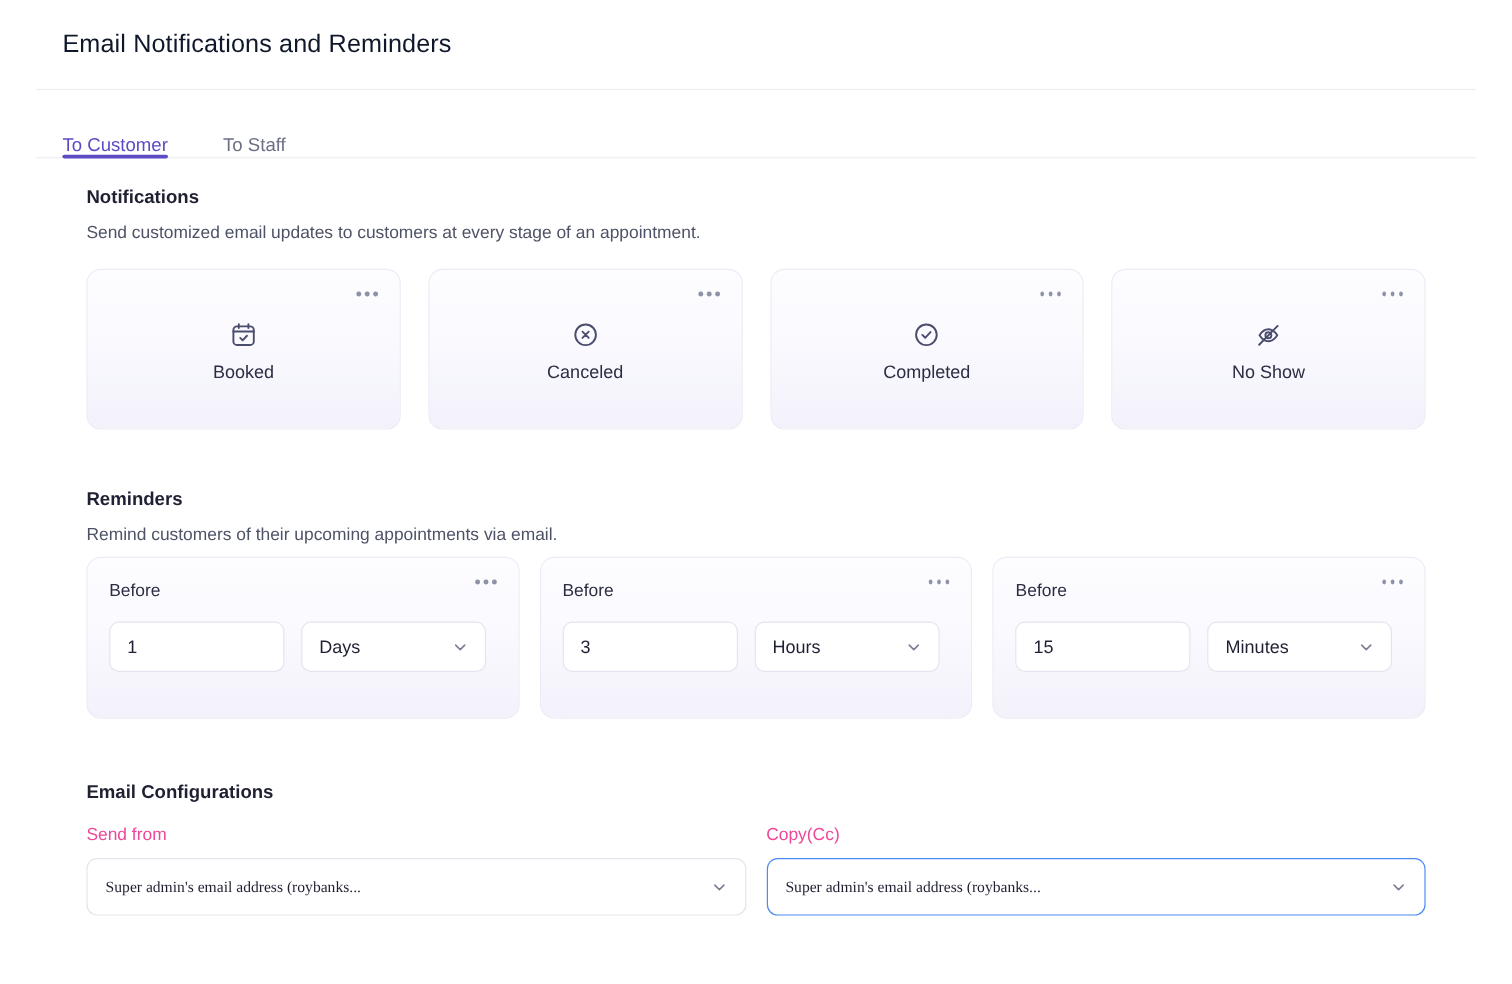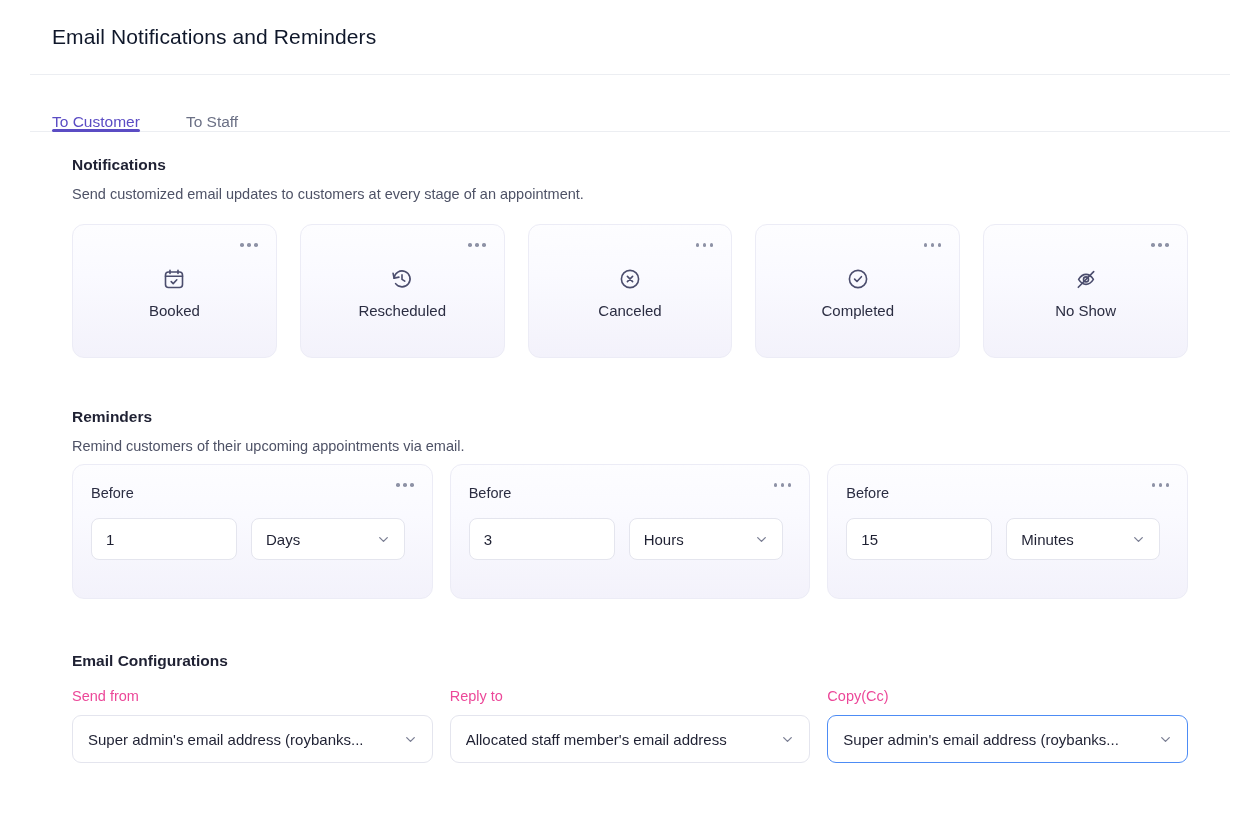--- a/index.html
+++ b/index.html
@@ -202,24 +202,25 @@
   .config-select {
     height: 48px;
     border: 1px solid #e4e5ee;
     border-radius: 9px;
     background: #ffffff;
     display: flex;
     align-items: center;
     justify-content: space-between;
     padding: 0 15px;
     box-sizing: border-box;
-    font-size: 15px;
+    font-size: 13px;
     color: #1f2133;
     cursor: pointer;
     gap: 8px;
+    font-family: Liberation Serif, serif;
   }
   .config-select.focused {
     border-color: #4d8cf5;
   }
   .config-select .txt {
     overflow: hidden;
     white-space: nowrap;
     text-overflow: ellipsis;
   }
 </style>
@@ -253,33 +254,20 @@
           </div>
         <svg class="notif-icon" viewBox="0 0 24 24" fill="none" stroke="currentColor" stroke-width="1.6" stroke-linecap="round" stroke-linejoin="round">
           <rect x="3.5" y="5" width="17" height="15.5" rx="3"></rect>
           <path d="M3.5 9.3h17"></path>
           <path d="M8 3.2v3.2M16 3.2v3.2"></path>
           <path d="M9.2 14.6l2 2 3.6-3.8"></path>
         </svg>
         <div class="notif-label">Booked</div>
       </div>
 
-      <div class="notif-card">
-        <div class="card-dots">
-            <i></i>
-            <i></i>
-            <i></i>
-          </div>
-        <svg class="notif-icon" viewBox="0 0 24 24" fill="none" stroke="currentColor" stroke-width="1.6" stroke-linecap="round" stroke-linejoin="round">
-          <path d="M4.1 11.2a8 8 0 1 1 1.5 5.4"></path>
-          <path d="M3.1 6.4l1 4.9 4.8-1.2"></path>
-          <path d="M12 7.9v4.4l2.8 1.8"></path>
-        </svg>
-        <div class="notif-label">Rescheduled</div>
-      </div>
 
       <div class="notif-card">
         <div class="card-dots">
             <i></i>
             <i></i>
             <i></i>
           </div>
         <svg class="notif-icon" viewBox="0 0 24 24" fill="none" stroke="currentColor" stroke-width="1.6" stroke-linecap="round" stroke-linejoin="round">
           <circle cx="12" cy="12" r="8.6"></circle>
           <path d="M9.4 9.4l5.2 5.2M14.6 9.4l-5.2 5.2"></path>
@@ -388,29 +376,20 @@
       <div class="config-col">
         <div class="config-label">Send from</div>
         <div class="config-select">
           <span class="txt">Super admin's email address (roybanks...</span>
           <svg class="chev" viewBox="0 0 24 24" fill="none" stroke="currentColor" stroke-width="2.4" stroke-linecap="round" stroke-linejoin="round">
               <path d="M5 8.5l7 7 7-7"></path>
             </svg>
         </div>
       </div>
 
-      <div class="config-col">
-        <div class="config-label">Reply to</div>
-        <div class="config-select">
-          <span class="txt">Allocated staff member's email address</span>
-          <svg class="chev" viewBox="0 0 24 24" fill="none" stroke="currentColor" stroke-width="2.4" stroke-linecap="round" stroke-linejoin="round">
-              <path d="M5 8.5l7 7 7-7"></path>
-            </svg>
-        </div>
-      </div>
 
       <div class="config-col">
         <div class="config-label">Copy(Cc)</div>
         <div class="config-select focused">
           <span class="txt">Super admin's email address (roybanks...</span>
           <svg class="chev" viewBox="0 0 24 24" fill="none" stroke="currentColor" stroke-width="2.4" stroke-linecap="round" stroke-linejoin="round">
               <path d="M5 8.5l7 7 7-7"></path>
             </svg>
         </div>
       </div>

